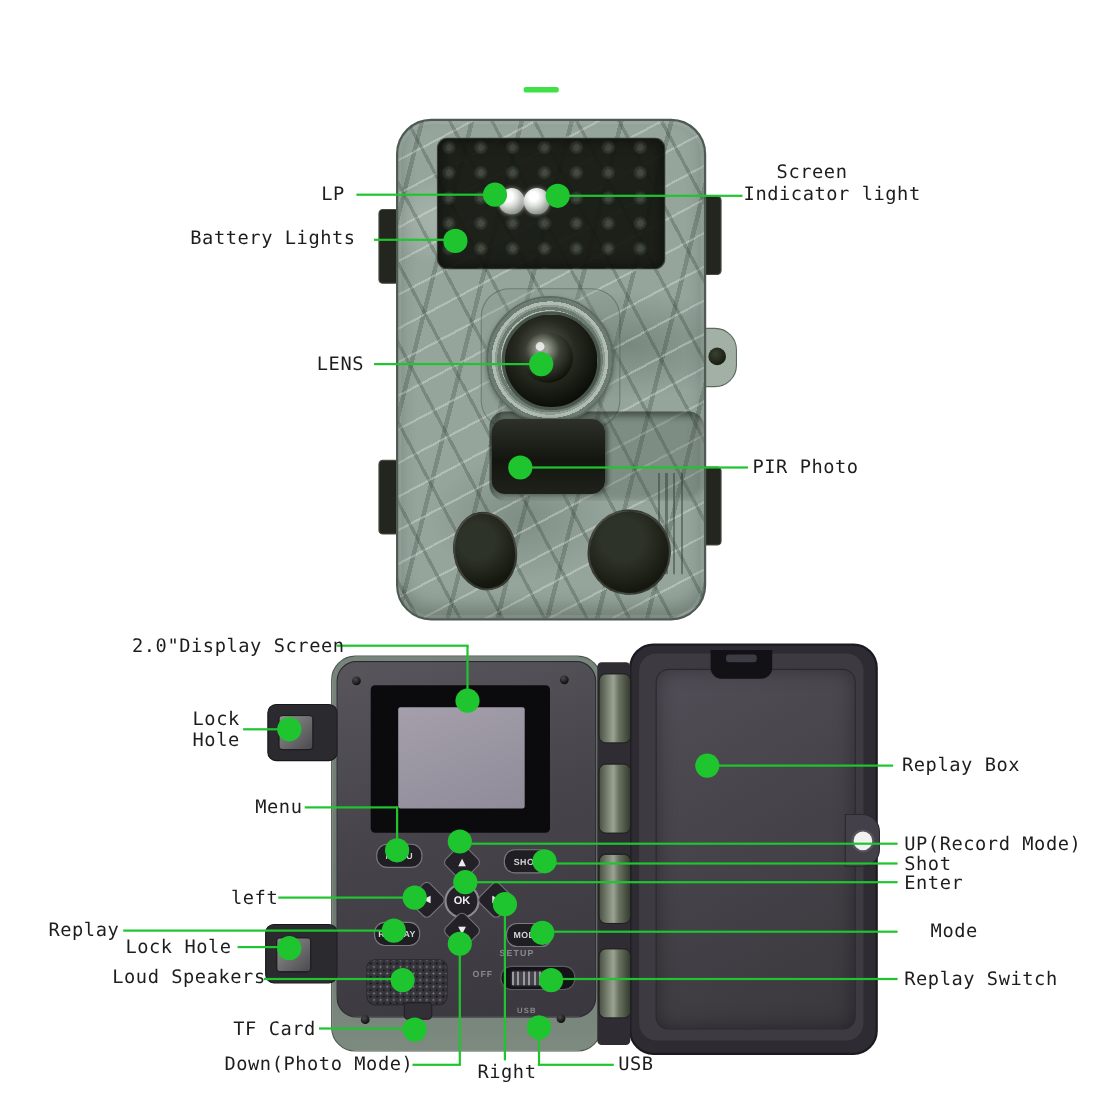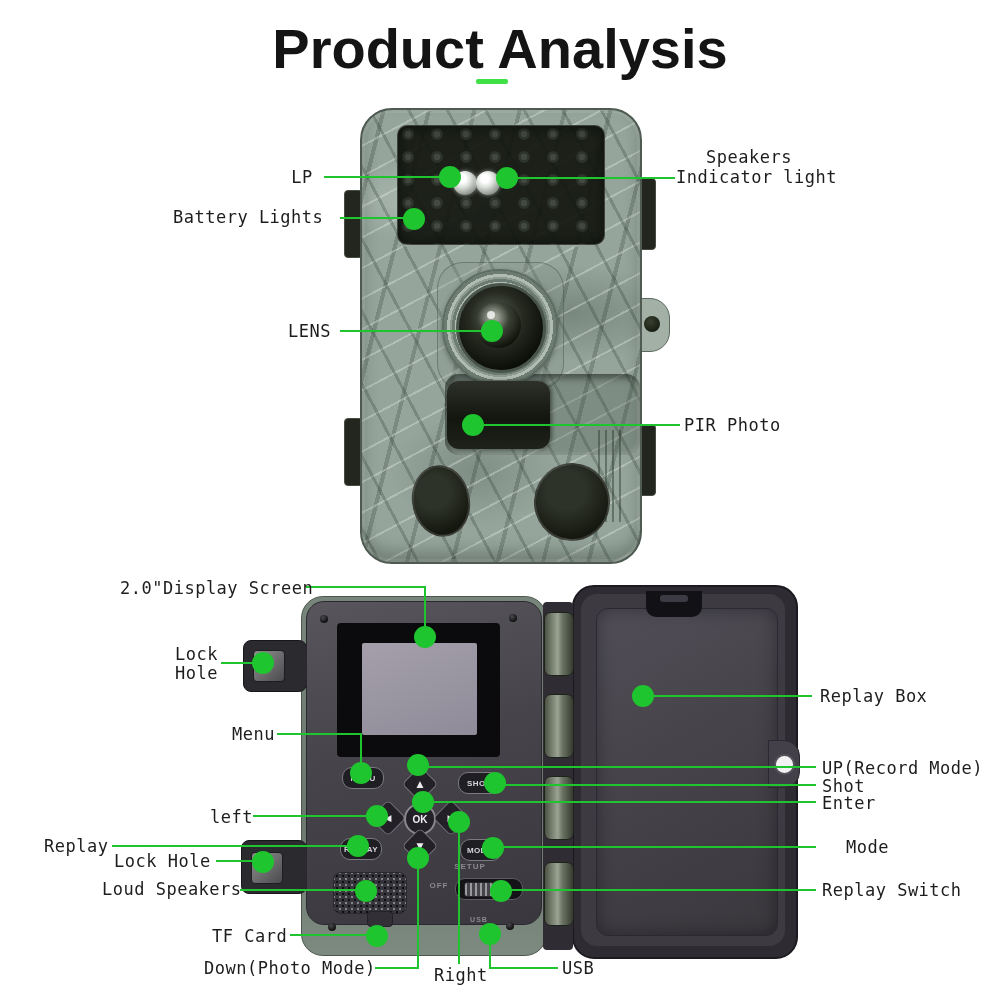--- a/index.html
+++ b/index.html
@@ -147,21 +147,20 @@
   #door-ear{position:absolute;left:768px;top:740px;width:30px;height:46px;background:#43404a;
     border-radius:0 16px 16px 0;border:1px solid #2b2930;z-index:6;}
   #door-hole{position:absolute;left:774px;top:754px;width:17px;height:17px;border-radius:50%;
     background:#f2f2f2;border:2px solid #55525c;z-index:7;}
 </style>
 </head>
 <body>
 
 <div class="canvas">
 
-  <div class="title">Product Analysis</div>
   <div class="title-underline"></div>
 
   <div>
     <div class="latchF" id="f-l1"></div>
     <div class="latchF" id="f-l2"></div>
     <div class="latchF" id="f-r1"></div>
     <div class="latchF" id="f-r2"></div>
     <div id="ear"></div>
     <div id="ear-hole"></div>
     <div id="front-body"></div>
@@ -230,26 +229,26 @@
 
     <div id="door-rim"></div>
     <div id="door-face"></div>
     <div id="bat-panel"></div>
     <div id="door-latch"></div>
     <div id="door-latch-slit"></div>
     <div id="door-ear"></div>
     <div id="door-hole"></div>
   </div>
 
-  <div class="lbl" style="left:280px;top:167px;width:44px;text-align:center;">LP</div>
+  <div class="lbl" style="left:292px;top:167px;width:44px;text-align:left;">LP</div>
   <div class="hl" style="left:324px;top:176px;width:116px;"></div>
   <div class="dot" style="left:439px;top:166px;"></div>
 
   <div class="lbl" style="left:676px;top:147px;">
-    <div style="padding-left:30px;">Speakers</div>
+    <div style="padding-left:30px;">Screen</div>
     <div>Indicator light</div>
   </div>
   <div class="hl" style="left:517px;top:177px;width:158px;"></div>
   <div class="dot" style="left:496px;top:167px;"></div>
 
   <div class="lbl" style="left:173px;top:207px;">Battery Lights</div>
   <div class="hl" style="left:340px;top:217px;width:64px;"></div>
   <div class="dot" style="left:403px;top:208px;"></div>
 
   <div class="lbl" style="left:288px;top:321px;">LENS</div>

